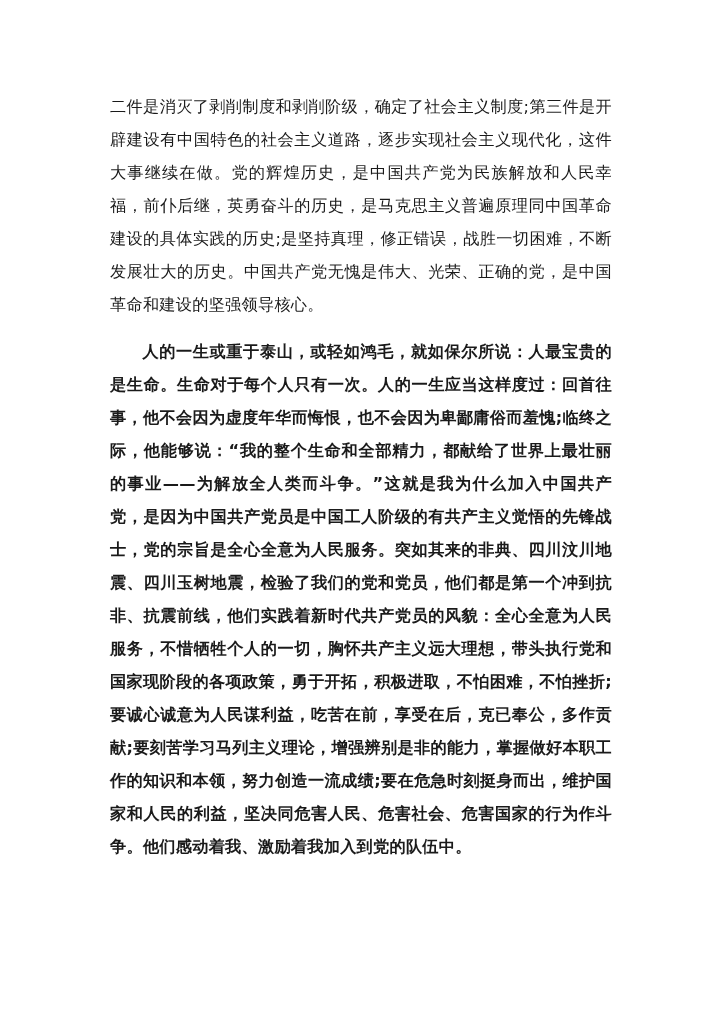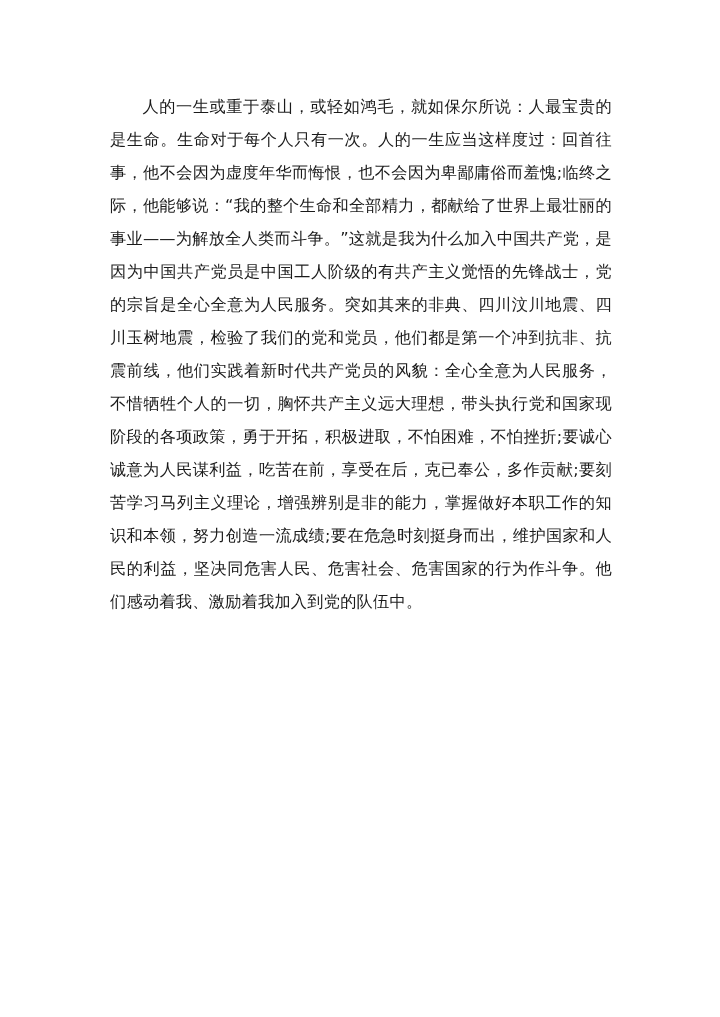--- a/index.html
+++ b/index.html
@@ -24,24 +24,26 @@
       line-height: 33px;
       letter-spacing: 0.25px;
     }
     .para {
       margin: 0;
       text-align: justify;
       text-justify: inter-character;
       word-break: break-all;
     }
     .para + .para {
-      margin-top: 5px;
+      margin-top: 14px;
+      font-weight: bold;
     }
     .indent {
       text-indent: 2em;
     }
   </style>
 </head>
 <body>
 
 <div class="page">
+  <p class="para">二件是消灭了剥削制度和剥削阶级，确定了社会主义制度;第三件是开辟建设有中国特色的社会主义道路，逐步实现社会主义现代化，这件大事继续在做。党的辉煌历史，是中国共产党为民族解放和人民幸福，前仆后继，英勇奋斗的历史，是马克思主义普遍原理同中国革命建设的具体实践的历史;是坚持真理，修正错误，战胜一切困难，不断发展壮大的历史。中国共产党无愧是伟大、光荣、正确的党，是中国革命和建设的坚强领导核心。</p>
   <p class="para indent">人的一生或重于泰山，或轻如鸿毛，就如保尔所说：人最宝贵的是生命。生命对于每个人只有一次。人的一生应当这样度过：回首往事，他不会因为虚度年华而悔恨，也不会因为卑鄙庸俗而羞愧;临终之际，他能够说：“我的整个生命和全部精力，都献给了世界上最壮丽的事业——为解放全人类而斗争。”这就是我为什么加入中国共产党，是因为中国共产党员是中国工人阶级的有共产主义觉悟的先锋战士，党的宗旨是全心全意为人民服务。突如其来的非典、四川汶川地震、四川玉树地震，检验了我们的党和党员，他们都是第一个冲到抗非、抗震前线，他们实践着新时代共产党员的风貌：全心全意为人民服务，不惜牺牲个人的一切，胸怀共产主义远大理想，带头执行党和国家现阶段的各项政策，勇于开拓，积极进取，不怕困难，不怕挫折;要诚心诚意为人民谋利益，吃苦在前，享受在后，克已奉公，多作贡献;要刻苦学习马列主义理论，增强辨别是非的能力，掌握做好本职工作的知识和本领，努力创造一流成绩;要在危急时刻挺身而出，维护国家和人民的利益，坚决同危害人民、危害社会、危害国家的行为作斗争。他们感动着我、激励着我加入到党的队伍中。</p>
 </div>
 
 </body></html>

